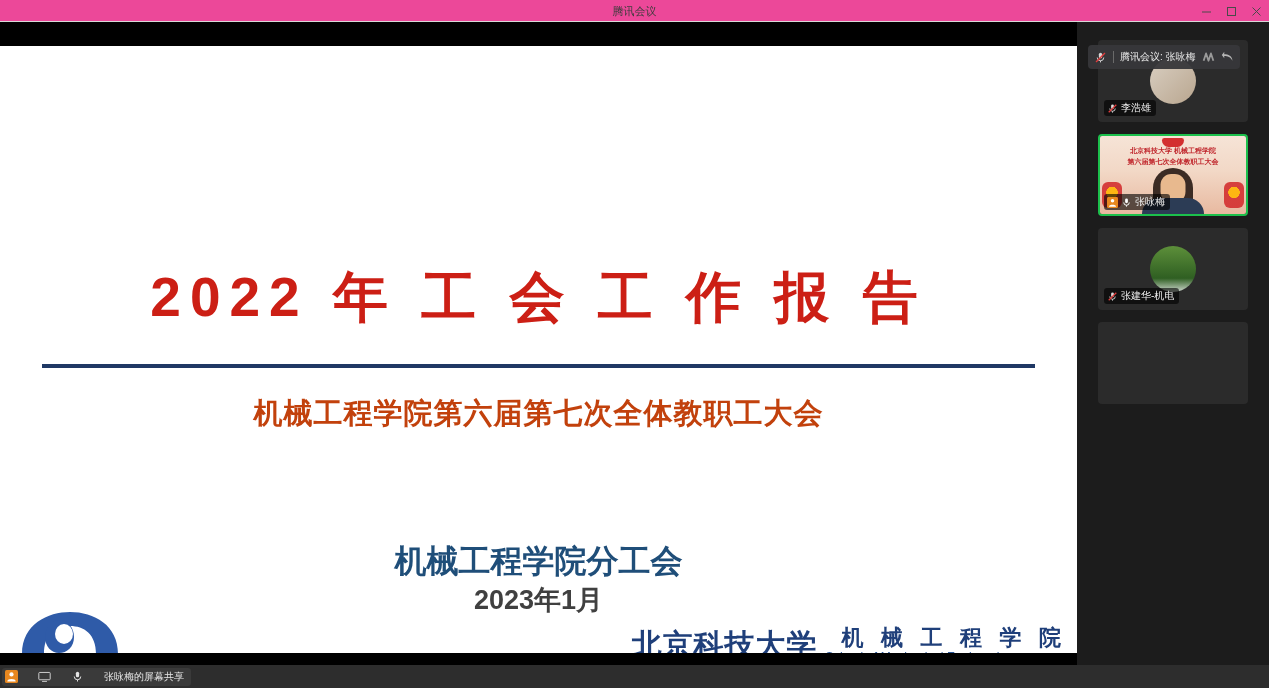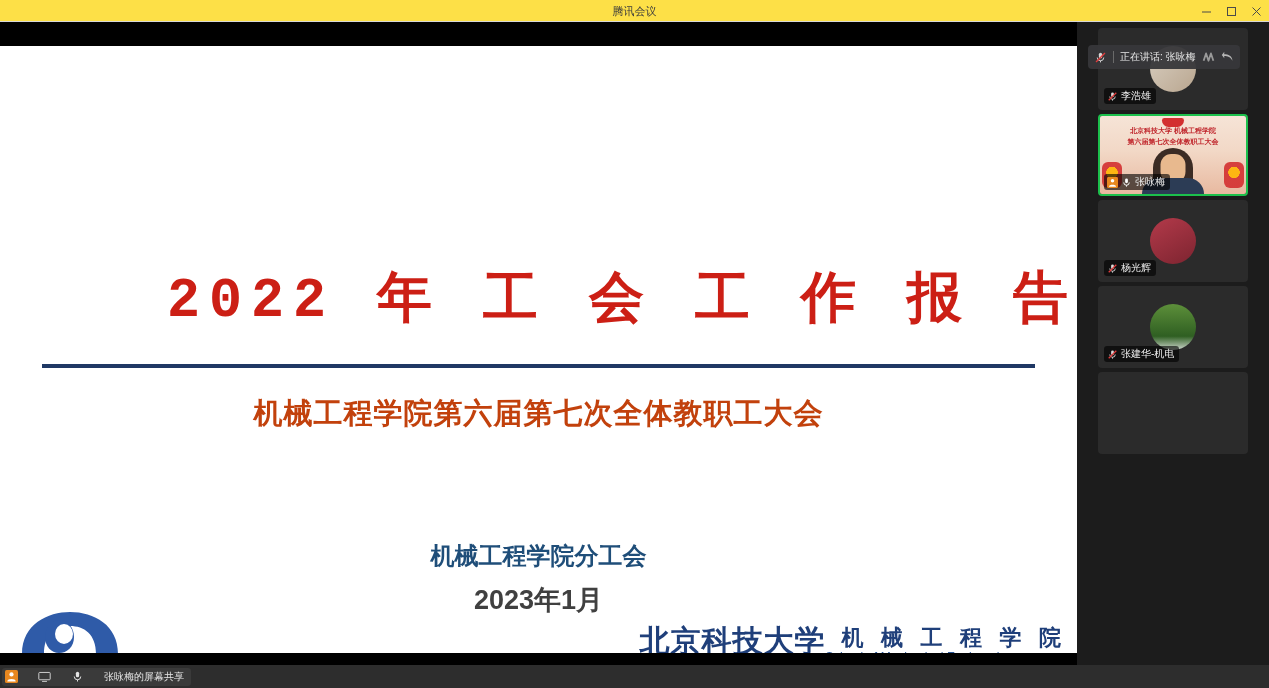--- a/index.html
+++ b/index.html
@@ -3,66 +3,66 @@
 <meta charset="utf-8">
 <style>
   * { margin:0; padding:0; box-sizing:border-box; }
   html,body { width:1269px; height:688px; overflow:hidden; background:#202124;
               font-family:"Liberation Sans","DejaVu Sans",sans-serif; }
 
   
   #app { position:relative; width:1269px; height:688px; background:#1f1f1f; }
 
   #titlebar { position:absolute; left:0; top:0; width:1269px; height:22px;
-              background:#fde047; border-bottom:1px solid #d8d8d8; }
+              background:#ec4899; border-bottom:1px solid #d8d8d8; }
   #titlebar .title { position:absolute; left:0; top:0; width:1269px; height:22px;
               line-height:22px; text-align:center; font-size:11px; color:#3c3c3c; }
   .winbtns { position:absolute; right:0; top:0; height:22px; display:flex; }
   .winbtn { width:25px; height:22px; display:flex; align-items:center; justify-content:center;
             color:#4a4a4a; font-size:11px; }
 
   
   #stage { position:absolute; left:0; top:22px; width:1077px; height:643px; background:#000; }
 
   
   #slide { position:absolute; left:0; top:24px; width:1077px; height:632px;
            background:#ffffff; overflow:hidden; }
 
-  .slide-title { position:absolute; left:0; top:215px; width:1077px; text-align:right;
+  .slide-title { position:absolute; left:0; top:215px; width:1077px; text-align:center;
                  font-size:55px; font-weight:bold; color:#cc1f15; letter-spacing:9px;
-                 font-family:Liberation Mono, monospace; white-space:nowrap; }
+                 font-family:Liberation Sans, sans-serif; white-space:nowrap; }
   .slide-rule  { position:absolute; left:42px; top:318px; width:993px; height:4px;
                  background:#1f3864; }
   .slide-sub   { position:absolute; left:0; top:348px; width:1077px; text-align:center;
                  font-size:29px; font-weight:bold; color:#c2410c; letter-spacing:1px; }
   .slide-org   { position:absolute; left:0; top:494px; width:1077px; text-align:center;
-                 font-size:24px; font-weight:bold; color:#1f4e79; }
+                 font-size:32px; font-weight:bold; color:#1f4e79; }
   .slide-date  { position:absolute; left:0; top:536px; width:1077px; text-align:center;
                  font-size:27px; font-weight:bold; color:#404040; }
 
   
   #logo { position:absolute; left:8px; bottom:8px; width:125px; height:62px; }
   #logo .logotext { position:absolute; left:0; bottom:0; width:125px; text-align:center;
                     font-size:15px; font-weight:bold; color:#2f5ba8; letter-spacing:.5px; }
 
   
-  #brand { position:absolute; right:10px; bottom:14px; display:flex; align-items:flex-start; gap:0; }
+  #brand { position:absolute; right:10px; bottom:14px; display:flex; align-items:center; gap:8px; }
   #brand .cn { font-size:30px; font-weight:bold; color:#1f3f7a; letter-spacing:1px; line-height:1; }
   #brand .right { display:flex; flex-direction:column; }
   #brand .cn2 { font-size:22px; font-weight:bold; color:#1f3f7a; letter-spacing:6px;
                 font-family:"Liberation Serif","DejaVu Serif",serif; line-height:1.1;margin-left:16px; }
   #brand .en  { font-size:12px; color:#2a5699; letter-spacing:.2px; }
 
   #stamp { position:absolute; right:2px; bottom:-4px; background:#2b2b2b; color:#fff;
            font-size:9px; padding:1px 3px; letter-spacing:.2px; white-space:nowrap; }
 
   
   #rail { position:absolute; right:0; top:22px; width:192px; height:643px;
           background:#1c1c1c; padding:6px 8px 0 8px; }
-  .tile { position:relative; width:150px; height:82px; margin:0 auto 4px auto;
+  .tile { position:relative; width:150px; height:82px; margin:12px auto 4px auto;
           background:#2b2b2b; border-radius:4px; overflow:hidden; border:2px solid transparent; }
   .tile.active { border-color:#1cc04c; }
   .tile .ph { position:absolute; inset:0; }
   .tile .avatar { position:absolute; left:50%; top:50%; transform:translate(-50%,-50%);
                   width:46px; height:46px; border-radius:50%; overflow:hidden; }
   .tile .namebar { position:absolute; left:4px; bottom:4px; display:flex; align-items:center;
                    gap:3px; background:rgba(0,0,0,.62); border-radius:3px; padding:1px 5px 1px 3px;
                    max-width:140px; }
   .tile .nm { font-size:10px; color:#efefef; white-space:nowrap; overflow:hidden;
               text-overflow:ellipsis; }
@@ -196,32 +196,20 @@
           </svg>
           <svg class="micon" viewBox="0 0 16 16">
             <rect x="6" y="2" width="4" height="7" rx="2" fill="#ffffff"></rect>
             <path d="M4 8 a4 4 0 0 0 8 0" fill="none" stroke="#ffffff" stroke-width="1.4"></path>
             <line x1="8" y1="12" x2="8" y2="14" stroke="#ffffff" stroke-width="1.4"></line>
           </svg>
           <span class="nm">张咏梅</span>
         </div>
       </div>
       <div class="tile">
-        <div class="avatar" style="background:linear-gradient(150deg,#b33a4a 0%,#7d2430 100%)"></div>
-        <div class="namebar">
-          <svg class="micoff" viewBox="0 0 16 16">
-            <rect x="6" y="2" width="4" height="7" rx="2" fill="#dcdcdc"></rect>
-            <path d="M4 8 a4 4 0 0 0 8 0" fill="none" stroke="#dcdcdc" stroke-width="1.3"></path>
-            <line x1="8" y1="12" x2="8" y2="14" stroke="#dcdcdc" stroke-width="1.3"></line>
-            <line x1="2.5" y1="13.5" x2="13.5" y2="2.5" stroke="#e03b3b" stroke-width="1.8"></line>
-          </svg>
-          <span class="nm">杨光辉</span>
-        </div>
-      </div>
-      <div class="tile">
         <div class="avatar" style="background:linear-gradient(180deg,#5d8f3a 0%,#2f5f22 70%,#cfd8cf 100%)"></div>
         <div class="namebar">
           <svg class="micoff" viewBox="0 0 16 16">
             <rect x="6" y="2" width="4" height="7" rx="2" fill="#dcdcdc"></rect>
             <path d="M4 8 a4 4 0 0 0 8 0" fill="none" stroke="#dcdcdc" stroke-width="1.3"></path>
             <line x1="8" y1="12" x2="8" y2="14" stroke="#dcdcdc" stroke-width="1.3"></line>
             <line x1="2.5" y1="13.5" x2="13.5" y2="2.5" stroke="#e03b3b" stroke-width="1.8"></line>
           </svg>
           <span class="nm">张建华-机电</span>
         </div>
@@ -232,21 +220,21 @@
     </div>
 
   <div id="toast">
     <svg class="tb-ico" viewBox="0 0 16 16">
       <rect x="6" y="2" width="4" height="7" rx="2" fill="#d6d6d6"></rect>
       <path d="M4 8 a4 4 0 0 0 8 0" fill="none" stroke="#d6d6d6" stroke-width="1.2"></path>
       <line x1="8" y1="12" x2="8" y2="14" stroke="#d6d6d6" stroke-width="1.2"></line>
       <line x1="2.5" y1="13.5" x2="13.5" y2="2.5" stroke="#e03b3b" stroke-width="1.6"></line>
     </svg>
     <div class="sep"></div>
-    <div class="lbl">正在讲话: 张咏梅</div>
+    <div class="lbl">腾讯会议: 张咏梅</div>
     <svg class="tb-ico" viewBox="0 0 16 16">
       <path d="M2 12 L5 3 L8 12 L11 3 L14 12" fill="none" stroke="#9a9a9a" stroke-width="2.2" stroke-linejoin="round"></path>
     </svg>
     <svg class="tb-ico" viewBox="0 0 16 16">
       <path d="M14 12 C14 6, 9 4, 4 4 L4 1 L1 5 L4 9 L4 6 C8 6, 12 7, 14 12 Z" fill="#b5b5b5"></path>
     </svg>
   </div>
 
   <div id="taskbar">
     <div id="sharechip">

